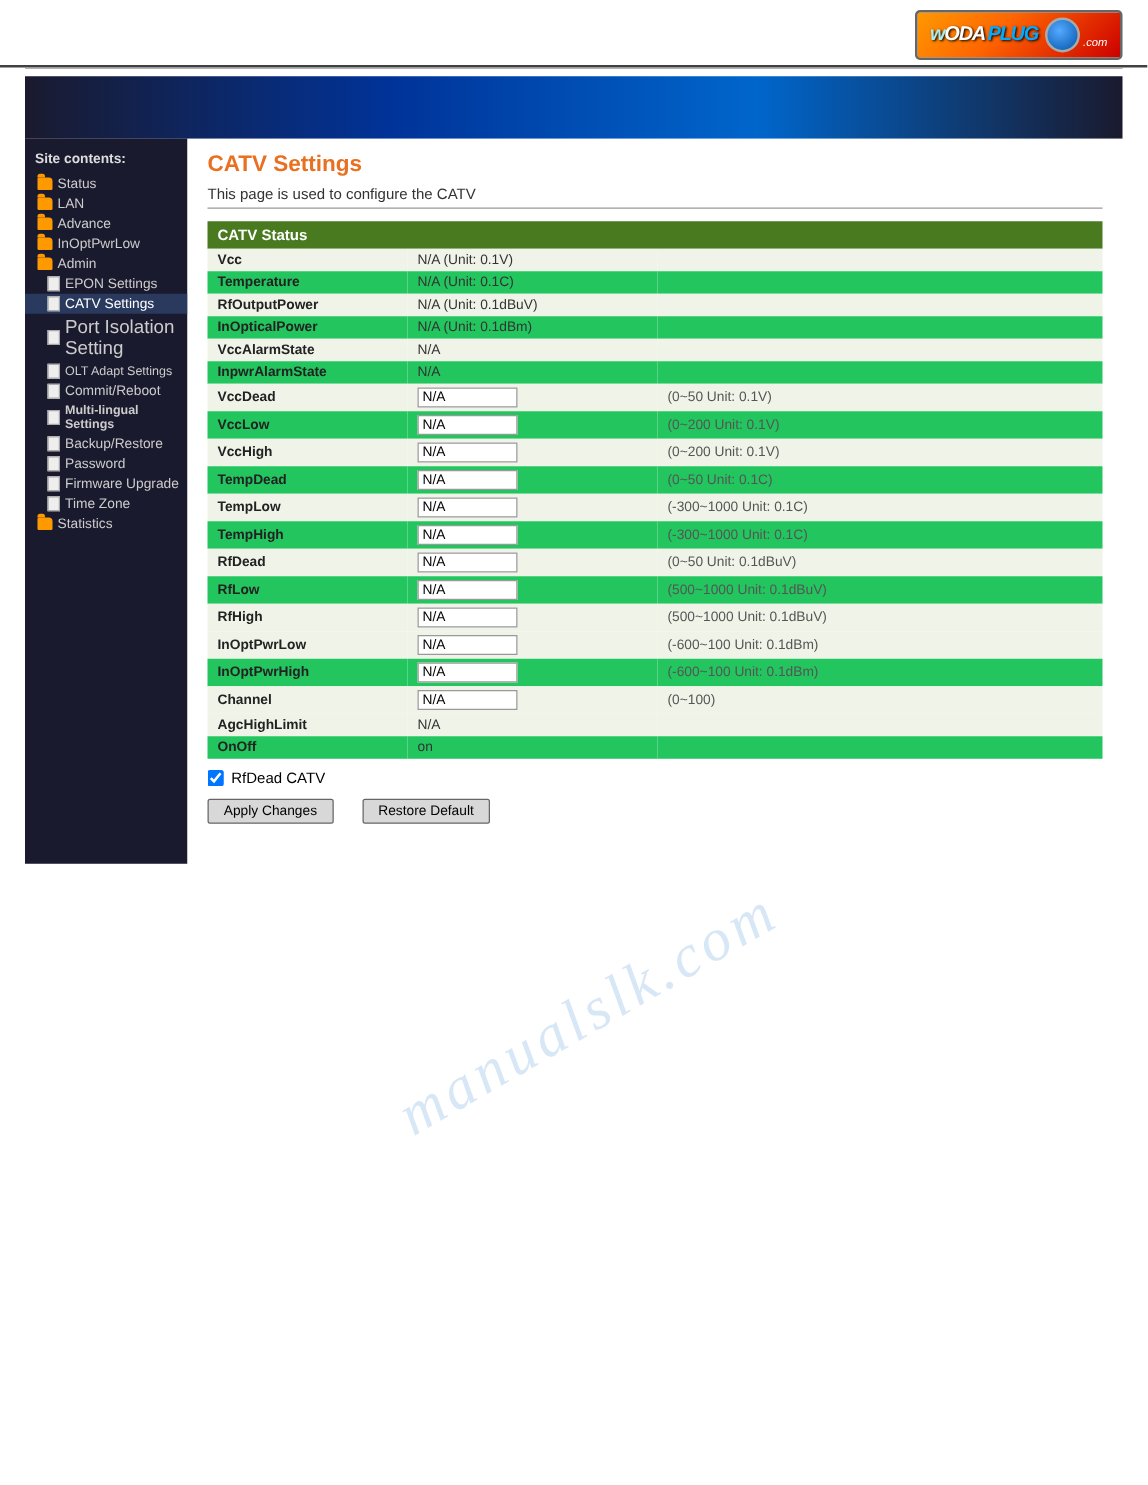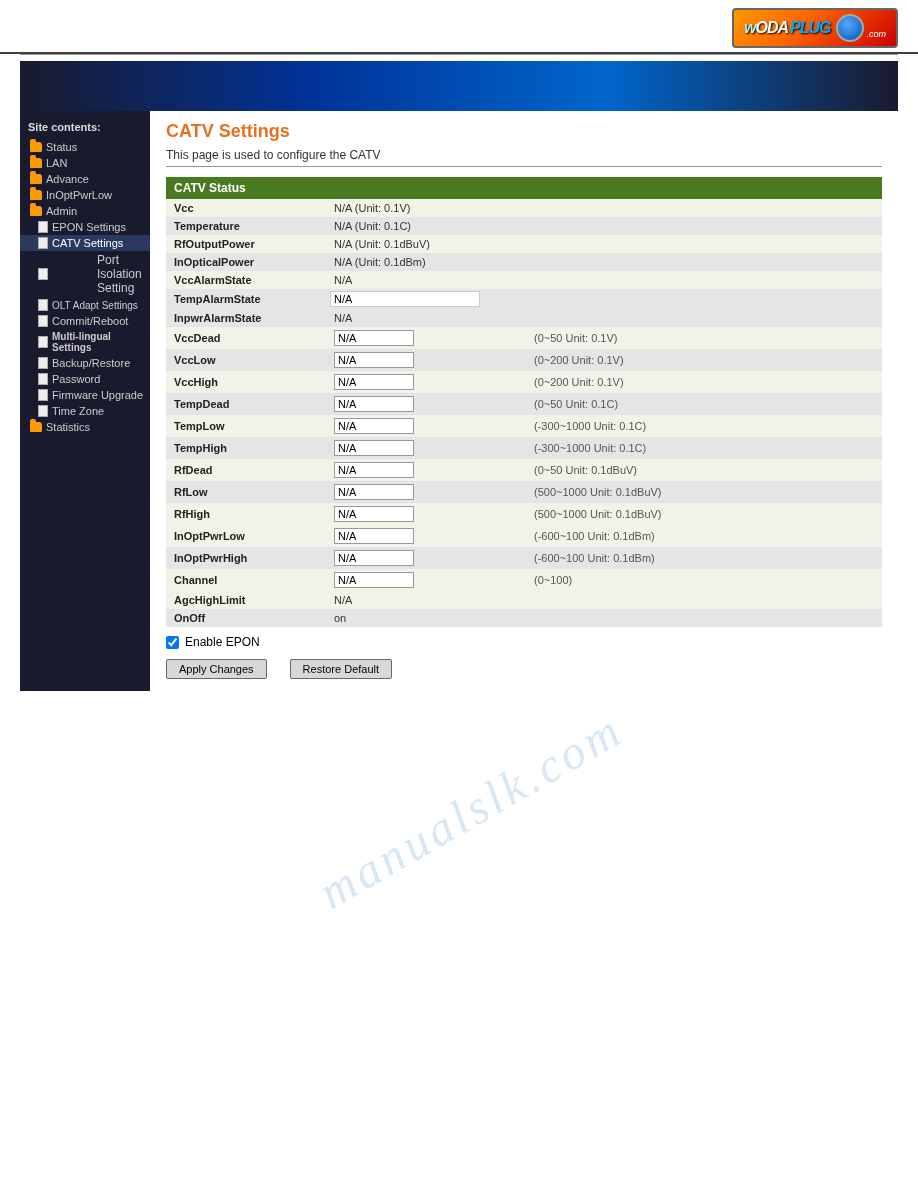--- a/index.html
+++ b/index.html
@@ -175,21 +175,21 @@
       color: #fff;
       font-size: 12px;
       font-weight: bold;
       padding: 4px 8px;
       text-align: left;
     }
     .settings-table tr.row-even {
       background: #f0f4e8;
     }
     .settings-table tr.row-odd {
-      background: #e5e5e5;
+      background: #22c55e;
     }
     .settings-table td {
       padding: 3px 8px;
       font-size: 11px;
       vertical-align: middle;
     }
     .settings-table td.label {
       font-weight: bold;
       width: 160px;
       color: #222;
@@ -308,21 +308,21 @@
       <div class="sidebar-item sub">
         <span class="doc-icon"></span>
         <span>EPON Settings</span>
       </div>
       <div class="sidebar-item sub" style="color:#fff; background:#2a3a5e;">
         <span class="doc-icon"></span>
         <span>CATV Settings</span>
       </div>
       <div class="sidebar-item sub">
         <span class="doc-icon"></span>
-        <span style="font-size:12px;margin-left:45px;">Port Isolation Setting</span>
+        <span style="font-size:15px;">Port Isolation Setting</span>
       </div>
       <div class="sidebar-item sub">
         <span class="doc-icon"></span>
         <span style="font-size:10px;">OLT Adapt Settings</span>
       </div>
       <div class="sidebar-item sub">
         <span class="doc-icon"></span>
         <span>Commit/Reboot</span>
       </div>
       <div class="sidebar-item sub">
@@ -392,26 +392,20 @@
             <td class="value">N/A (Unit: 0.1dBm)</td>
             <td class="hint"></td>
           </tr>
 
           <tr class="row-even">
             <td class="label">VccAlarmState</td>
             <td class="value">N/A</td>
             <td class="hint"></td>
           </tr>
 
-          <tr class="row-odd alarm-row">
-            <td class="label">TempAlarmState</td>
-            <td class="value-cell" colspan="2">
-              <input type="text" class="alarm-input" value="N/A" style="">
-            </td>
-          </tr>
 
 
           <tr class="row-odd">
             <td class="label">InpwrAlarmState</td>
             <td class="value">N/A</td>
             <td class="hint"></td>
           </tr>
 
           <tr class="row-even">
             <td class="label">VccDead</td>
@@ -520,21 +514,21 @@
           <tr class="row-odd">
             <td class="label">OnOff</td>
             <td class="value">on</td>
             <td class="hint"></td>
           </tr>
         </tbody>
       </table>
 
       <div class="checkbox-row">
         <input type="checkbox" checked="" id="enableCatv" style="">
-        <label for="enableCatv">Enable EPON</label>
+        <label for="enableCatv">RfDead CATV</label>
       </div>
 
       <div class="btn-row">
         <button class="btn">Apply Changes</button>
         <button class="btn">Restore Default</button>
       </div>
     </div>
   </div>
 
   <div class="watermark">manualslk.com</div>

